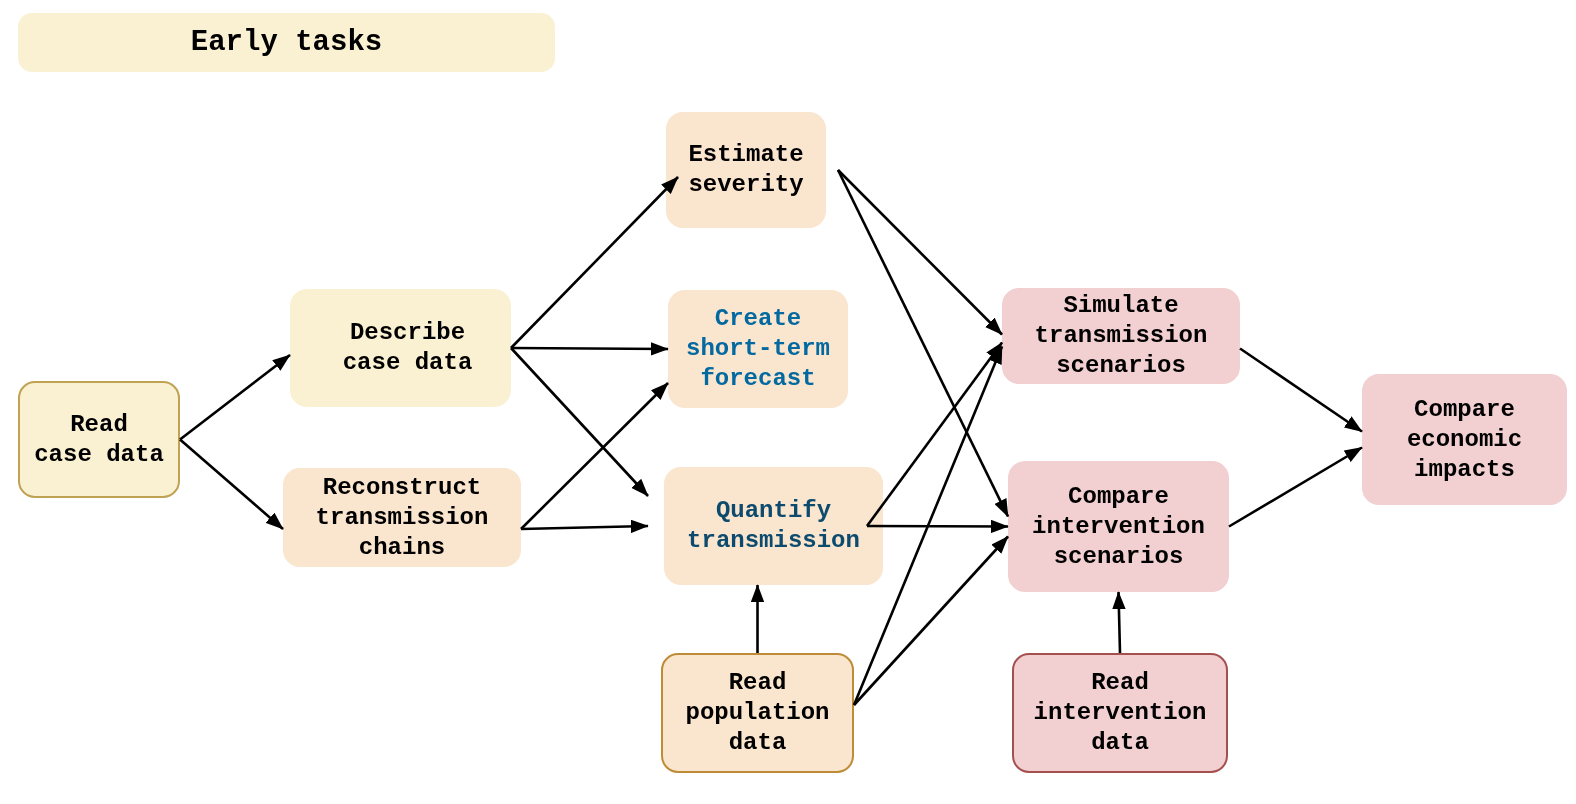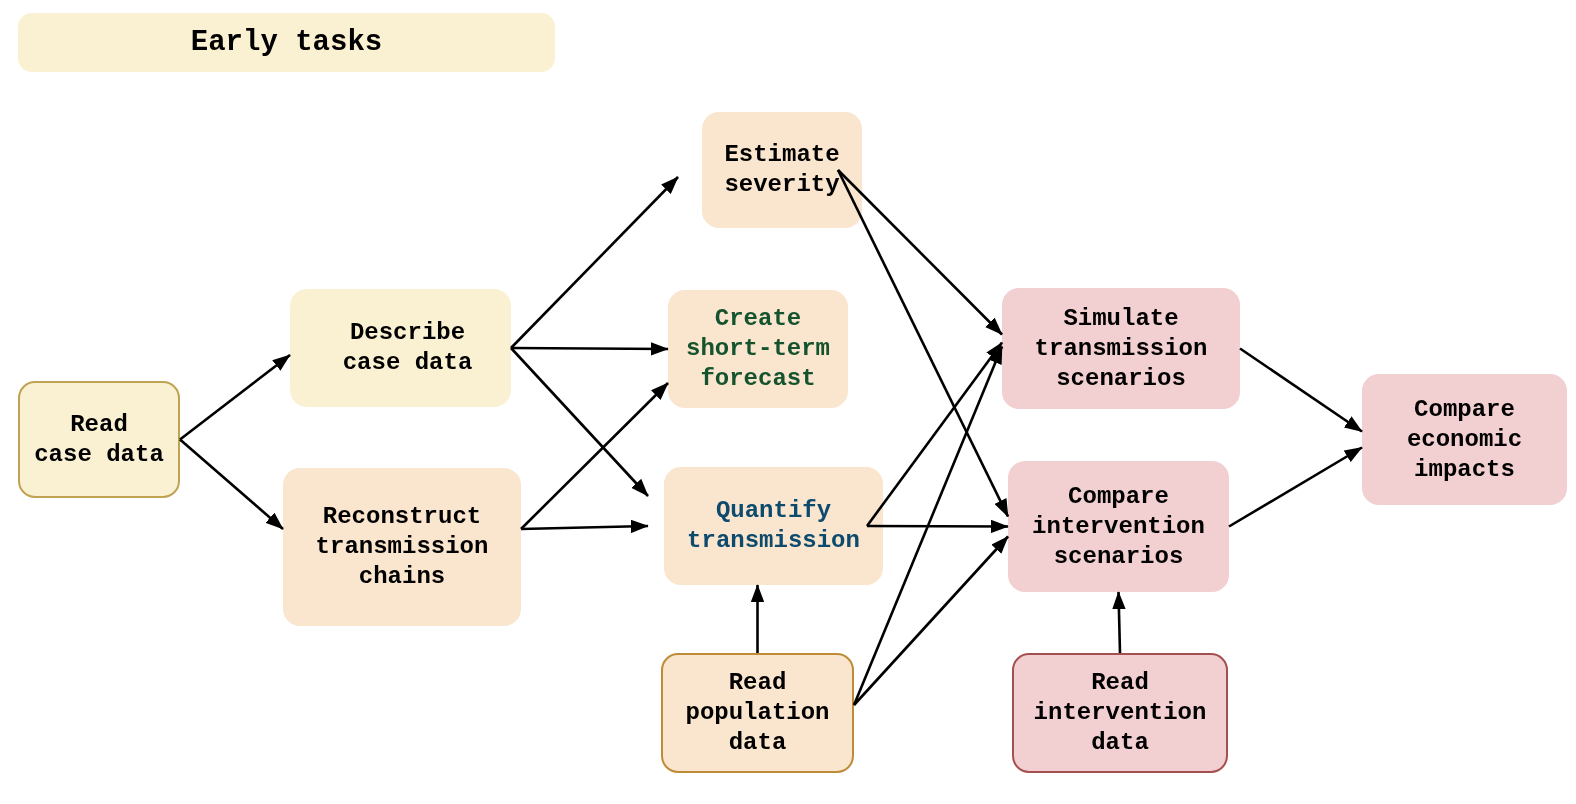--- a/index.html
+++ b/index.html
@@ -49,34 +49,34 @@
 
 <div class="stage">
 
   <div class="band" style="left: 18px; width: 537px; background: rgb(250, 240, 210);">Early tasks</div>
 
   <div>
       <div class="node" style="left: 18px; top: 381px; width: 162px; height: 117px; background: rgb(250, 240, 210); border: 2.5px solid rgb(191, 163, 82); color: rgb(0, 0, 0);">Read
 case data</div>
       <div class="node" style="left: 290px; top: 289px; width: 221px; height: 118px; background: rgb(250, 240, 210); border: 2.5px solid rgb(250, 240, 210); color: rgb(0, 0, 0); padding-left: 14px;">Describe
 case data</div>
-      <div class="node" style="left: 283px; top: 468px; width: 238px; height: 158px; background: rgb(250, 229, 206); border: 2.5px solid rgb(250, 229, 206); color: rgb(0, 0, 0);">Reconstruct
+      <div class="node" style="left: 283px; top: 468px; width: 238px; height: 99px; background: rgb(250, 229, 206); border: 2.5px solid rgb(250, 229, 206); color: rgb(0, 0, 0);">Reconstruct
 transmission
 chains</div>
-      <div class="node" style="left: 702px; top: 112px; width: 160px; height: 116px; background: rgb(250, 229, 206); border: 2.5px solid rgb(250, 229, 206); color: rgb(0, 0, 0);">Estimate
+      <div class="node" style="left: 666px; top: 112px; width: 160px; height: 116px; background: rgb(250, 229, 206); border: 2.5px solid rgb(250, 229, 206); color: rgb(0, 0, 0);">Estimate
 severity</div>
-      <div class="node" style="left: 668px; top: 290px; width: 180px; height: 118px; background: rgb(250, 229, 206); border: 2.5px solid rgb(250, 229, 206); color: #14532d;">Create
+      <div class="node" style="left: 668px; top: 290px; width: 180px; height: 118px; background: rgb(250, 229, 206); border: 2.5px solid rgb(250, 229, 206); color: #0369a1;">Create
 short-term
 forecast</div>
       <div class="node" style="left: 664px; top: 467px; width: 219px; height: 118px; background: rgb(250, 229, 206); border: 2.5px solid rgb(250, 229, 206); color: #0c4a6e;">Quantify
 transmission</div>
       <div class="node" style="left: 661px; top: 653px; width: 193px; height: 120px; background: rgb(250, 229, 206); border: 2.5px solid rgb(190, 140, 54); color: rgb(0, 0, 0);">Read
 population
 data</div>
-      <div class="node" style="left: 1002px; top: 288px; width: 238px; height: 121px; background: rgb(242, 207, 208); border: 2.5px solid rgb(242, 207, 208); color: rgb(0, 0, 0);">Simulate
+      <div class="node" style="left: 1002px; top: 288px; width: 238px; height: 96px; background: rgb(242, 207, 208); border: 2.5px solid rgb(242, 207, 208); color: rgb(0, 0, 0);">Simulate
 transmission
 scenarios</div>
       <div class="node" style="left: 1008px; top: 461px; width: 221px; height: 131px; background: rgb(242, 207, 208); border: 2.5px solid rgb(242, 207, 208); color: rgb(0, 0, 0);">Compare
 intervention
 scenarios</div>
       <div class="node" style="left: 1012px; top: 653px; width: 216px; height: 120px; background: rgb(242, 207, 208); border: 2.5px solid rgb(165, 80, 80); color: rgb(0, 0, 0);">Read
 intervention
 data</div>
       <div class="node" style="left: 1362px; top: 374px; width: 205px; height: 131px; background: rgb(242, 207, 208); border: 2.5px solid rgb(242, 207, 208); color: rgb(0, 0, 0);">Compare
 economic

